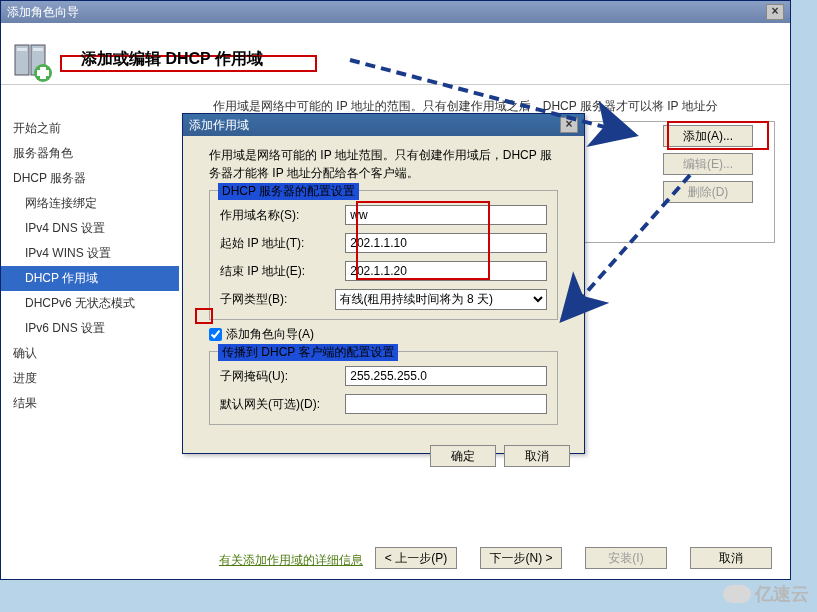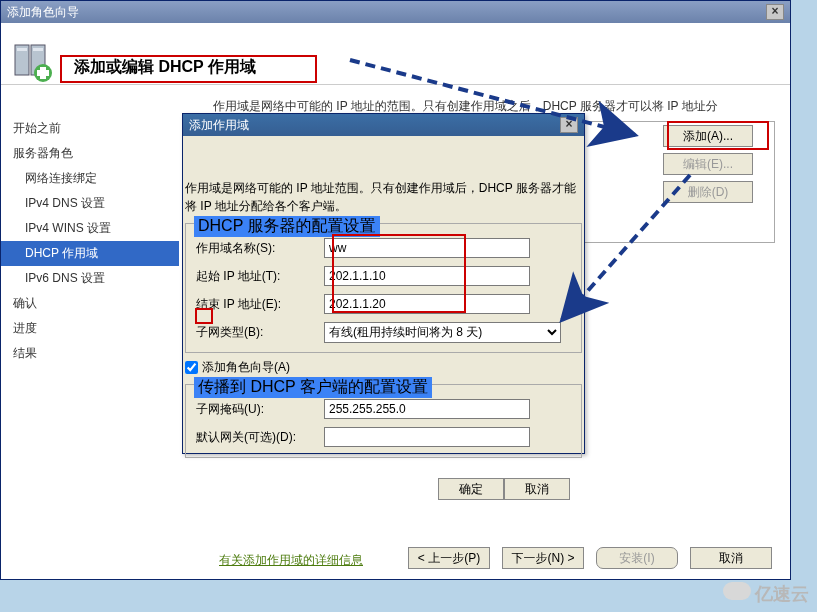--- a/index.html
+++ b/index.html
@@ -43,24 +43,24 @@
       border-bottom: 1px solid #ccc;
       position: relative;
     }
     .server-icon {
       position: absolute; left: 10px; top: 18px;
       width: 42px; height: 42px;
     }
     .server-icon svg { width: 100%; height: 100%; }
     .header-title-box {
       position: absolute; left: 59px; top: 32px;
-      width: 257px; height: 28px;
+      width: 257px; height: 17px;
       border: 2px solid #c00;
-      display: flex; align-items: flex-start;
-      padding-left: 12px;
+      display: flex; align-items: flex-end;
+      padding-left: 19px;
       font-size: 16px; font-weight: bold;
     }
     .wizard-body {
       display: flex;
       height: 494px;
     }
     .sidebar {
       width: 178px;
       background: #fff;
       padding: 31px 0;
@@ -115,61 +115,60 @@
       text-decoration: underline;
       cursor: pointer;
     }
     .more-link-row {
       position: absolute;
       left: 40px; bottom: 10px;
     }
     .footer {
       position: absolute;
       right: 18px; bottom: 10px;
-      display: flex; gap: 12px;
+      display: flex; gap: 23px;
     }
     .footer-btn {
       width: 82px; height: 22px;
       border: 1px solid #888;
       background: #ece9d8;
       text-align: center;
       line-height: 20px;
       cursor: pointer;
       font-size: 12px;
     }
-    .footer-btn.disabled { color: #999; border-radius: 7px; }
+    .footer-btn.disabled { color: #999; }
 
     
     .dialog {
       position: absolute;
       left: 182px; top: 113px;
       width: 403px; height: 341px;
       background: #ece9d8;
       border: 1px solid #0a246a;
       box-shadow: 2px 2px 4px rgba(0,0,0,.25);
     }
     .dialog .titlebar {
       background: linear-gradient(to bottom, #3b6ea5, #355e92);
     }
     .dialog-body {
-      padding: 10px 2px;
-      margin-top: 33px;
+      padding: 10px 26px;
     }
     .dialog-desc { line-height: 1.5; margin-bottom: 8px; }
     .groupbox {
       border: 1px solid #aaa;
       padding: 10px 10px 6px 10px;
       margin-bottom: 6px;
       position: relative;
     }
     .groupbox-title {
       position: absolute; top: -8px; left: 8px;
-      background: #3b82f6;
+      background: #1d4ed8;
       padding: 0 4px;
-      font-size: 16px;
+      font-size: 12px;
     }
     .form-row {
       display: flex;
       align-items: center;
       height: 28px;
     }
     .form-label { width: 128px; }
     .form-input {
       width: 206px; height: 20px;
       border: 1px solid #7a7a7a;
@@ -193,30 +192,30 @@
     }
     .chk-row { display: flex; align-items: center; gap: 4px; margin: 4px 0 8px 0; }
     .red-outline-chk {
       position: absolute;
       left: 8px; top: 137px;
       width: 18px; height: 16px;
       border: 2px solid #c00;
       pointer-events: none;
     }
     .dialog-footer {
-      display: flex; justify-content: flex-end; 
+      display: flex; justify-content: flex-end; gap: 8px;
       padding: 4px 14px 10px 0;
     }
     .watermark {
       position: absolute;
       right: 8px; bottom: 6px;
       font-size: 18px;
       color: #b8b8b8;
       font-weight: bold;
-      display: flex; align-items: flex-start; gap: 4px;
+      display: flex; align-items: center; gap: 4px;
     }
     .watermark .cloud {
       width: 28px; height: 18px;
       background: #d8d8d8;
       border-radius: 9px;
       position: relative;
     }
     
     .arrow-svg {
       position: absolute;
@@ -246,24 +245,26 @@
     </div>
     <div class="header-title-box">
       <span>添加或编辑 DHCP 作用域</span>
     </div>
   </div>
 
   <div class="wizard-body">
     <div class="sidebar" id="sidebar">
         <div class="sidebar-item">开始之前</div>
         <div class="sidebar-item">服务器角色</div>
+        <div class="sidebar-item">DHCP 服务器</div>
         <div class="sidebar-item l2">网络连接绑定</div>
         <div class="sidebar-item l2">IPv4 DNS 设置</div>
         <div class="sidebar-item l2">IPv4 WINS 设置</div>
         <div class="sidebar-item l2 selected">DHCP 作用域</div>
+        <div class="sidebar-item l2">DHCPv6 无状态模式</div>
         <div class="sidebar-item l2">IPv6 DNS 设置</div>
         <div class="sidebar-item">确认</div>
         <div class="sidebar-item">进度</div>
         <div class="sidebar-item">结果</div>
       </div>
 
     <div class="main-area">
       <div class="desc-text">作用域是网络中可能的 IP 地址的范围。只有创建作用域之后，DHCP 服务器才可以将 IP 地址分</div>
 
       <div class="scope-box"></div>

